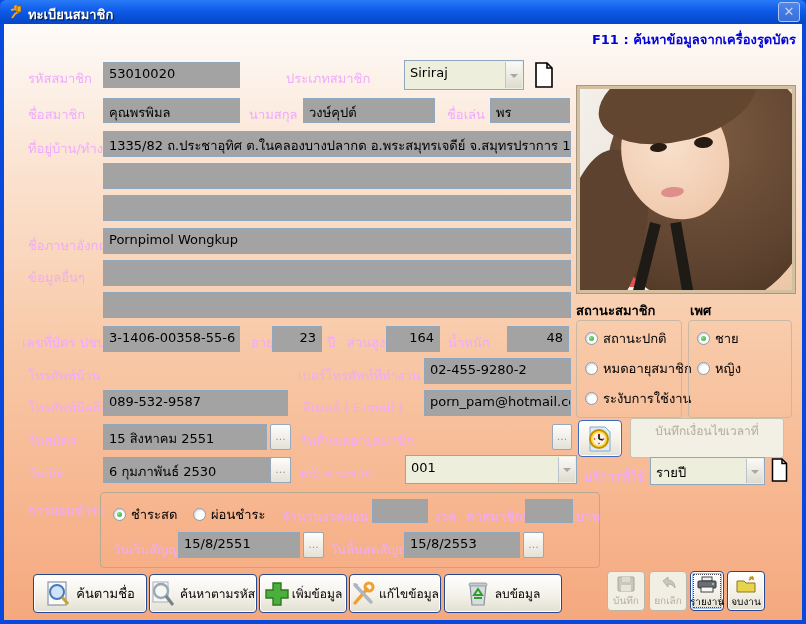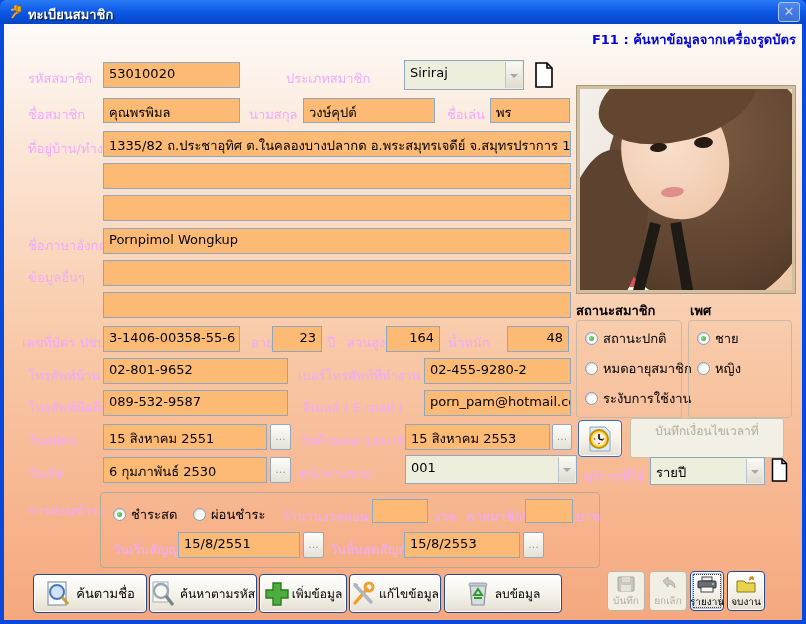--- a/index.html
+++ b/index.html
@@ -19,21 +19,21 @@
 
   
   .client { position:absolute; left:4px; top:24px; width:798px; height:596px;
     background:linear-gradient(180deg,#FDFBF9 0%,#FBE5D4 22%,#F8C8A6 55%,#F5A87E 100%); }
   
   .abs { position:absolute; }
 
   .lbl { position:absolute; font-size:13px; color:#f0abfc; white-space:nowrap; }
   .hint { position:absolute; font-size:13px; font-weight:bold; color:#0000D8; text-align:right; }
 
-  .fld { position:absolute; background:#fdba74; border:1px solid #8FA8BF;
+  .fld { position:absolute; background:#a3a3a3; border:1px solid #8FA8BF;
     font-size:13px; color:#000; padding:3px 5px; overflow:hidden; white-space:nowrap; }
   .fld.num { text-align:right; }
   .dots { position:absolute; background:linear-gradient(180deg,#FDFDFB,#E4E1D6);
     border:1px solid #97A8BC; border-radius:2px; font-size:11px; color:#9A9A92;
     text-align:center; line-height:20px; }
   .dd { position:absolute; background:#EDEEDC; border:1px solid #8FA8BF; font-size:13px;
     color:#000; padding:4px 22px 3px 5px; overflow:hidden; white-space:nowrap; }
   .dd .ddbtn { position:absolute; right:1px; top:1px; bottom:1px; width:17px;
     background:linear-gradient(180deg,#FAFAF7,#DEDBCF); border-left:1px solid #B9C4CF; }
   .dd .ddbtn:after { content:""; position:absolute; left:4px; top:45%; border:4px solid transparent;
@@ -143,38 +143,36 @@
   <div class="fld" style="left:103px;top:326px;width:137px;height:26px;">3-1406-00358-55-6</div>
   <div class="lbl" style="left:251px;top:332px;">อายุ</div>
   <div class="fld num" style="left:272px;top:326px;width:50px;height:26px;">23</div>
   <div class="lbl" style="left:327px;top:332px;">ปี</div>
   <div class="lbl" style="left:347px;top:332px;">ส่วนสูง</div>
   <div class="fld num" style="left:386px;top:326px;width:54px;height:26px;">164</div>
   <div class="lbl" style="left:448px;top:332px;">น้ำหนัก</div>
   <div class="fld num" style="left:507px;top:326px;width:62px;height:26px;">48</div>
 
   <div class="lbl" style="left:28px;top:365px;text-align:center;">โทรศัพท์บ้าน</div>
-  <div class="fld" style="left:103px;top:358px;width:185px;height:26px;">02-801-9652</div>
   <div class="lbl" style="left:298px;top:365px;">เบอร์โทรศัพท์ที่ทำงาน</div>
   <div class="fld" style="left:424px;top:358px;width:147px;height:26px;">02-455-9280-2</div>
 
   <div class="lbl" style="left:28px;top:397px;">โทรศัพท์มือถือ</div>
   <div class="fld" style="left:103px;top:390px;width:185px;height:26px;">089-532-9587</div>
   <div class="lbl" style="left:303px;top:397px;">อีเมลล์ ( E-mail )</div>
   <div class="fld" style="left:424px;top:390px;width:147px;height:26px;">porn_pam@hotmail.com</div>
 
   <div class="lbl" style="left:28px;top:430px;">วันสมัคร</div>
   <div class="fld" style="left:103px;top:424px;width:164px;height:26px;">15 สิงหาคม 2551</div>
   <div class="dots" style="left:270px;top:424px;width:21px;height:26px;line-height:24px;">...</div>
   <div class="lbl" style="left:300px;top:430px;">วันที่หมดอายุสมาชิก</div>
-  <div class="fld" style="left:405px;top:424px;width:145px;height:26px;">15 สิงหาคม 2553</div>
   <div class="dots" style="left:552px;top:424px;width:20px;height:26px;line-height:24px;">...</div>
 
   <div class="lbl" style="left:28px;top:463px;">วันเกิด</div>
-  <div class="fld" style="left:103px;top:457px;width:164px;height:26px;">6 กุมภาพันธ์ 2530</div>
+  <div class="fld" style="left:103px;top:457px;width:188px;height:26px;">6 กุมภาพันธ์ 2530</div>
   <div class="dots" style="left:270px;top:457px;width:21px;height:26px;line-height:24px;">...</div>
   <div class="lbl" style="left:300px;top:463px;">พนักงานขาย</div>
   <div class="dd" style="left:405px;top:455px;width:172px;height:29px;">
     <span>001</span>
     <span class="ddbtn"></span>
   </div>
 
   <div class="btn" style="left:578px;top:420px;width:44px;height:37px;border-color:#3B6AC0;">
     <span class="icon">
       <svg width="28" height="28" viewBox="0 0 28 28">

